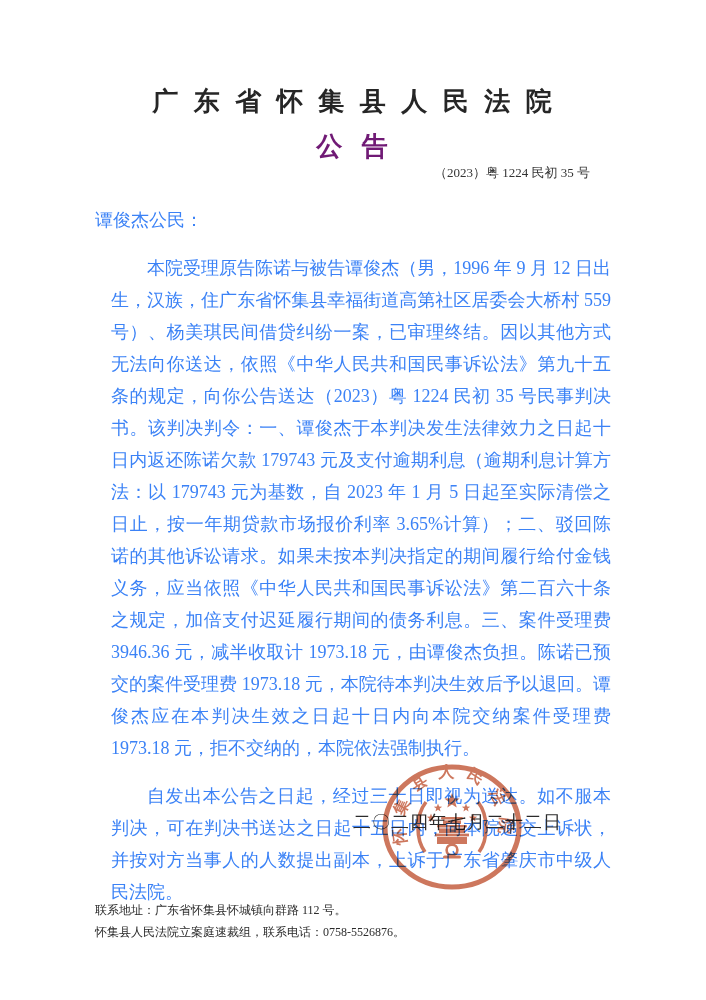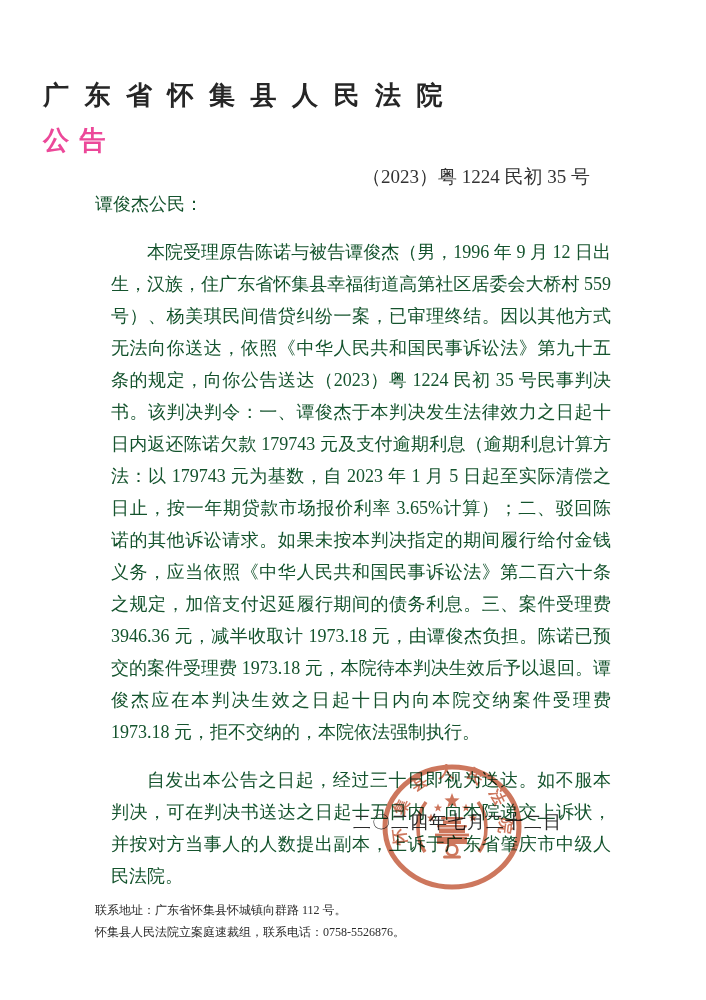--- a/index.html
+++ b/index.html
@@ -8,56 +8,57 @@
     width: 706px;
     height: 1000px;
     background: #ffffff;
     margin: 0 auto;
     overflow: hidden;
     font-family: "Liberation Serif", "DejaVu Serif", serif;
     color: #2e2e2e;
   }
   .header {
     position: absolute;
-    top: 78px;
+    top: 84px;
     left: 0;
     right: 0;
-    margin-left: 43px;
+    text-align: center;
   }
   .court-name {
     margin: 0;
     font-size: 26px;
     font-weight: bold;
     letter-spacing: 2px;
     word-spacing: 5px;
     color: #262626;
   }
   .notice-title {
     margin: 10px 0 0 0;
     font-size: 26px;
     font-weight: bold;
     letter-spacing: 2px;
-    color: #ec4899;
+    color: #701a75;
+    font-family: Liberation Mono, monospace;
   }
   .case-number {
     position: absolute;
     top: 164px;
     right: 116px;
-    font-size: 19px;
+    font-size: 13px;
     color: #333;
   }
   .content {
     position: absolute;
-    top: 188px;
+    top: 204px;
     left: 95px;
     width: 532px;
     font-size: 18px;
     line-height: 32px;
     text-align: justify;
-    color: #14532d;
+    color: #3b82f6;
   }
   .addressee { white-space: nowrap; }
   .content p.body-par {
     margin: 16px;
     text-indent: 2em;
   }
   .date-line {
     position: absolute;
     left: 353px;
     top: 810px;

